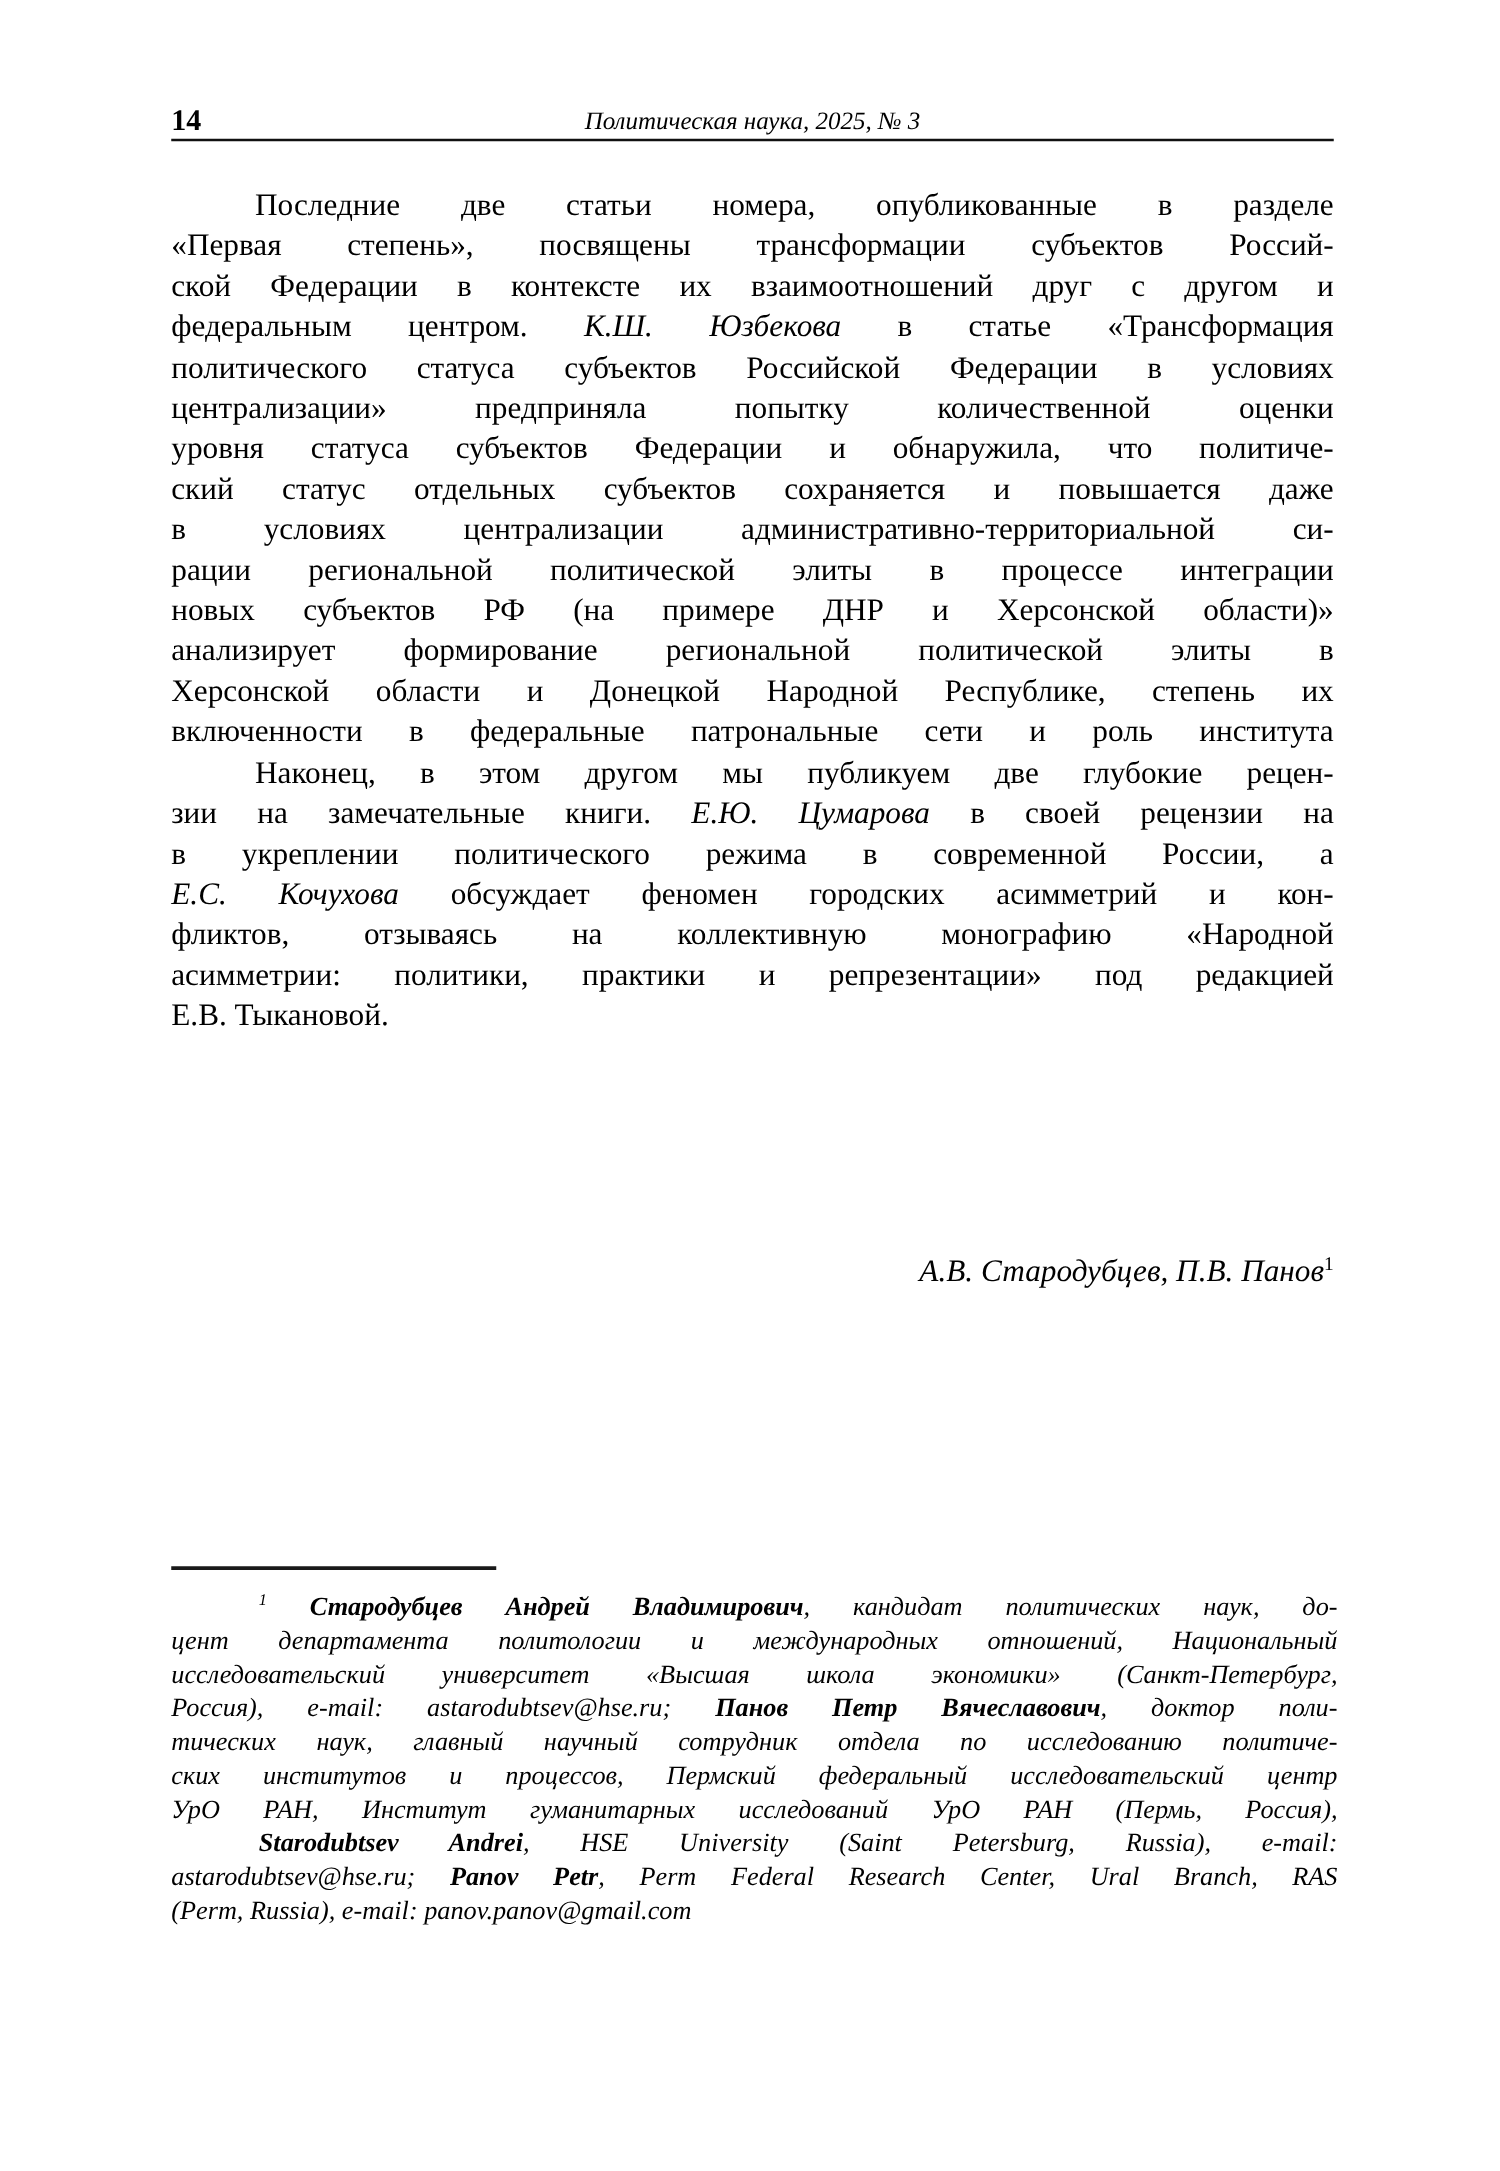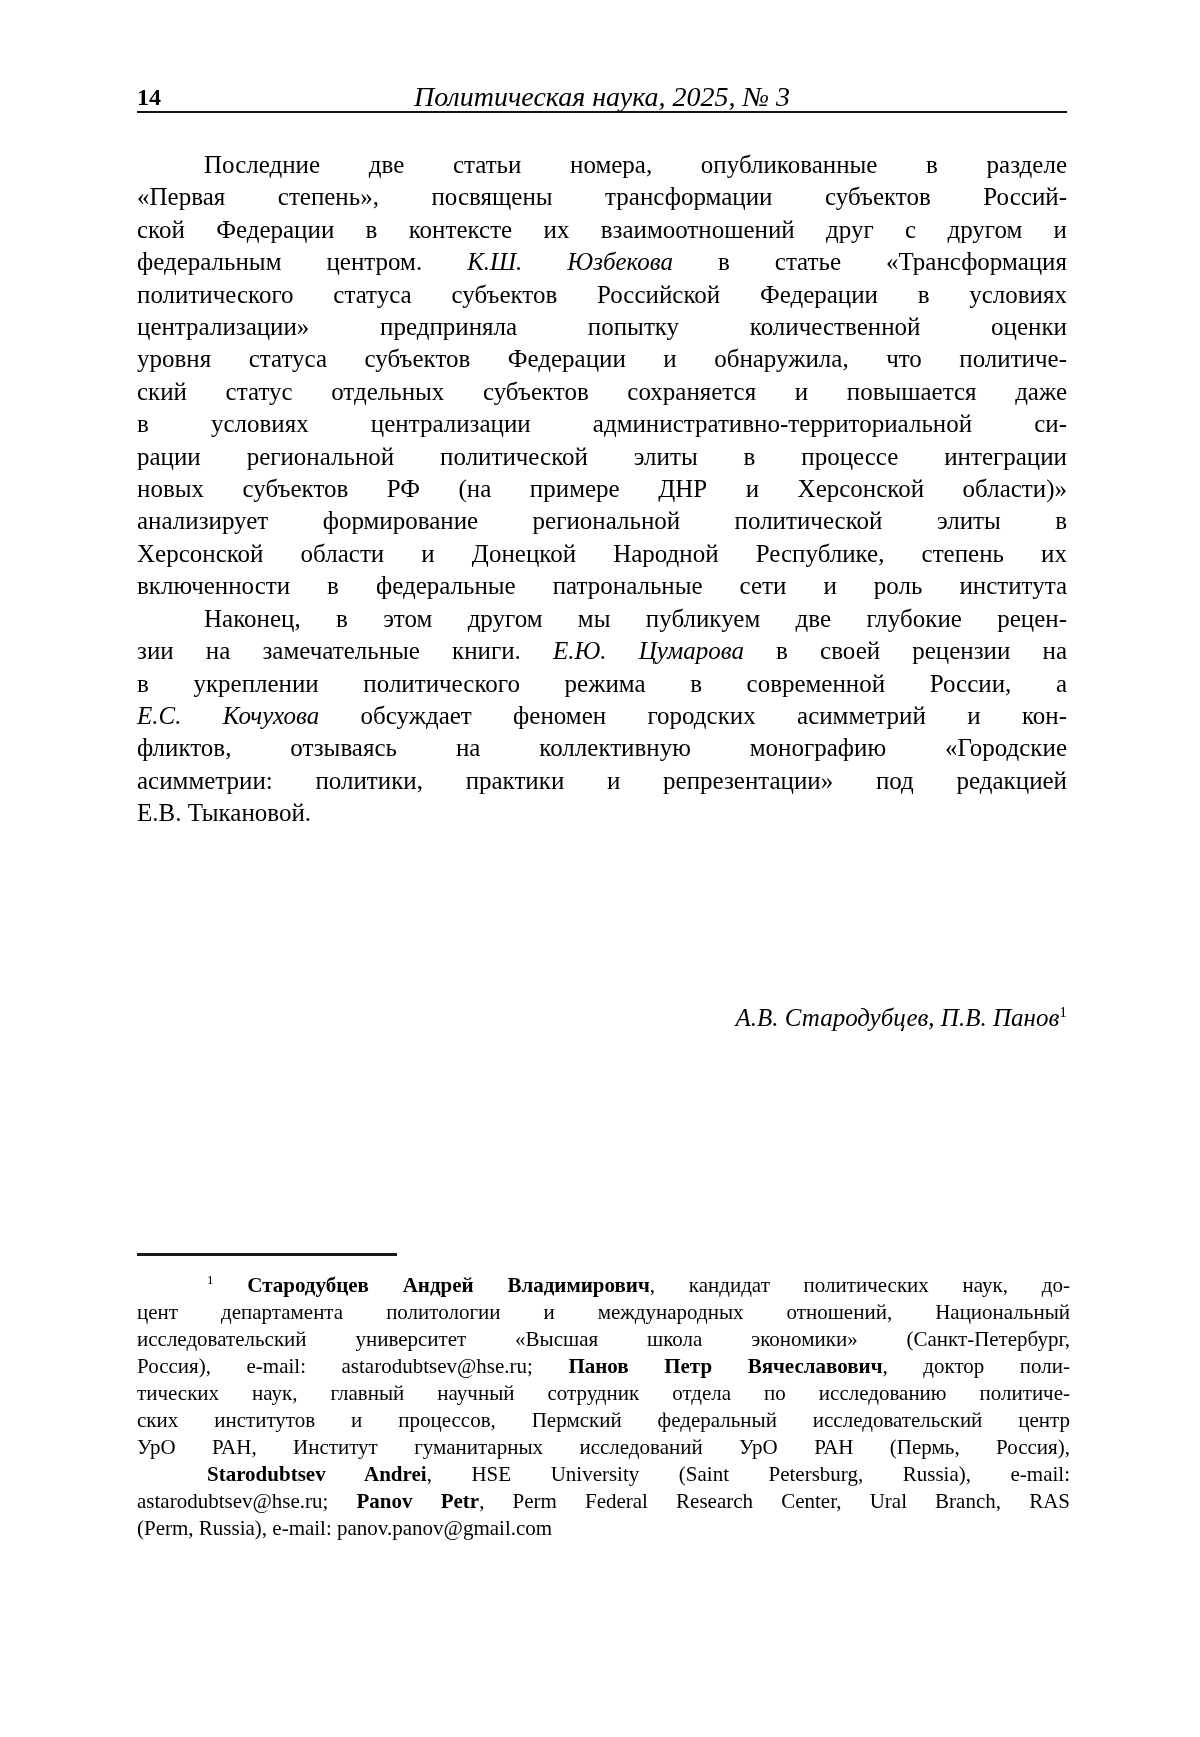--- a/index.html
+++ b/index.html
@@ -27,21 +27,21 @@
     left: 0;
     top: 0;
     font-size: 24px;
     font-weight: bold;
     line-height: 26px;
   }
   .journal {
     display: block;
     text-align: center;
     font-style: italic;
-    font-size: 28px;
+    font-size: 20px;
     line-height: 26px;
   }
   
   .body-text {
     position: absolute;
     top: 149px;
     left: 137px;
     width: 930px;
     font-size: 25px;
     line-height: 32.4px;
@@ -79,20 +79,21 @@
     height: 0;
     border-top: 3px solid #1a1a1a;
   }
   .footnote {
     position: absolute;
     top: 1272px;
     left: 137px;
     width: 933px;
     font-size: 21px;
     line-height: 27px;
+    font-style: italic;
   }
   .footnote .para .line.first { text-indent: 70px; }
 </style>
 </head>
 <body>
 
 <div class="page">
 
   <div class="running-header">
     <span class="pagenum">14</span>
@@ -114,21 +115,21 @@
         <div class="line"><span>новых субъектов РФ (на примере ДНР и Херсонской области)»</span></div>
         <div class="line"><span>анализирует формирование региональной политической элиты в</span></div>
         <div class="line"><span>Херсонской области и Донецкой Народной Республике, степень их</span></div>
         <div class="line"><span>включенности в федеральные патрональные сети и роль института</span></div>
       </div>
       <div class="para">
         <div class="line first"><span>Наконец, в этом другом мы публикуем две глубокие рецен-</span></div>
         <div class="line"><span>зии на замечательные книги. </span><span class="it">Е.Ю. Цумарова</span><span> в своей рецензии на</span></div>
         <div class="line"><span>в укреплении политического режима в современной России, а</span></div>
         <div class="line"><span class="it">Е.С. Кочухова</span><span> обсуждает феномен городских асимметрий и кон-</span></div>
-        <div class="line"><span>фликтов, отзываясь на коллективную монографию «Городские</span></div>
+        <div class="line"><span>фликтов, отзываясь на коллективную монографию «Народной</span></div>
         <div class="line"><span>асимметрии: политики, практики и репрезентации» под редакцией</span></div>
         <div class="line last"><span>Е.В. Тыкановой.</span></div>
       </div>
     </div>
 
   <div class="signature">
     <span class="it">А.В. Стародубцев, П.В. Панов</span><sup>1</sup>
   </div>
 
   <div class="fn-rule"></div>

